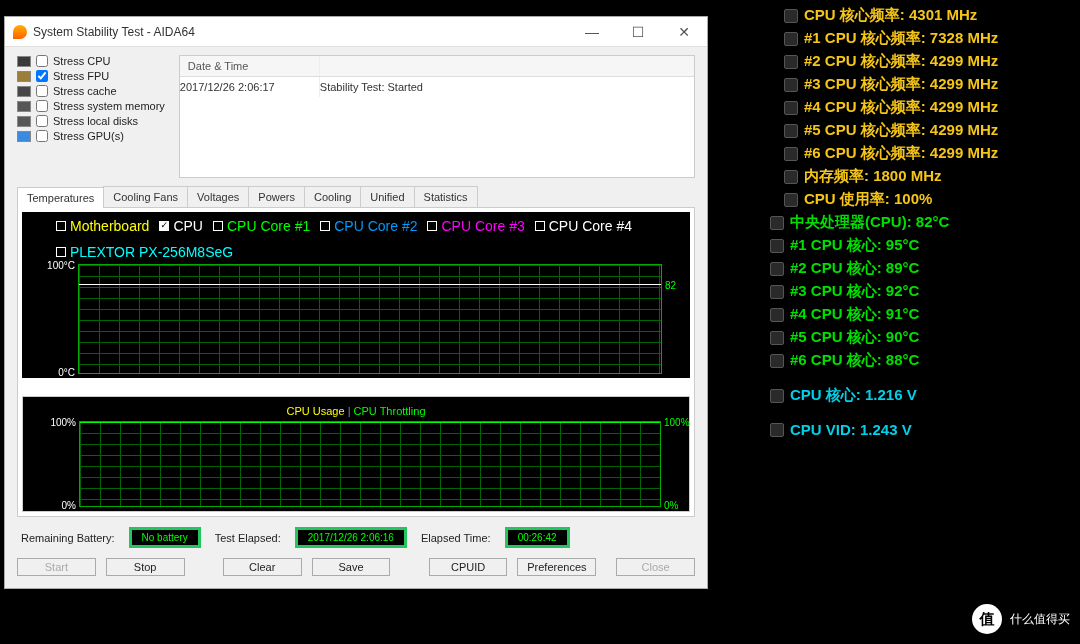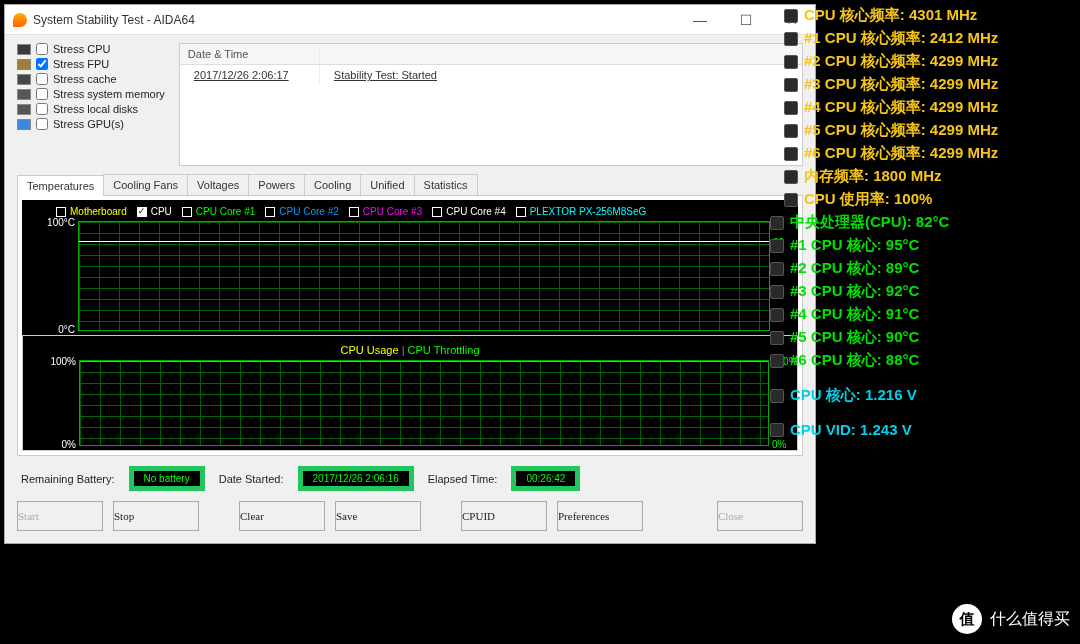--- a/index.html
+++ b/index.html
@@ -1,18 +1,18 @@
 <!DOCTYPE html>
 <html><head>
 <meta charset="utf-8">
 <style>
 * { box-sizing: border-box; margin: 0; padding: 0; font-family: "Segoe UI", Tahoma, sans-serif; }
 body { background: #000; width: 1080px; height: 644px; overflow: hidden; position: relative; }
 
-.aida-window { position: absolute; left: 4px; top: 4px; width: 812px; background: #737373; border: 1px solid #aaa; box-shadow: 0 4px 20px rgba(0,0,0,.2); }
+.aida-window { position: absolute; left: 4px; top: 16px; width: 704px; background: #737373; border: 1px solid #aaa; box-shadow: 0 4px 20px rgba(0,0,0,.2); }
 .titlebar { height: 30px; display: flex; align-items: center; padding: 0 0 0 8px; background: #fff; border-bottom: 1px solid #e0e0e0; }
 .titlebar .flame { width: 14px; height: 14px; background: linear-gradient(#ffb000,#ff6000); border-radius: 50% 50% 50% 0; margin-right: 6px; }
 .titlebar .title { font-size: 12px; color: #333; flex: 1; }
 .win-btns { display: flex; }
 .win-btn { width: 46px; height: 30px; display: flex; align-items: center; justify-content: center; font-size: 14px; color: #555; }
 
 .client-area { padding: 8px 12px 10px; background: #f0f0f0; }
 
 .top-section { display: flex; gap: 10px; margin-bottom: 8px; }
 .stress-col { display: flex; flex-direction: column; gap: 3px; }
@@ -23,73 +23,73 @@
 .stress-row .sq.cache { background: #464646; }
 .stress-row .sq.mem { background: #575757; }
 .stress-row .sq.disk { background: #575757; }
 .stress-row .sq.gpu { background: #3a8adf; }
 .stress-row input[type=checkbox] { width: 12px; height: 12px; }
 
 .status-table { flex: 1; border: 1px solid #ccc; background: #fff; margin-left: 4px; }
 .status-table .hdr { display: flex; background: #f6f6f6; border-bottom: 1px solid #ddd; font-size: 11px; color: #555; }
 .status-table .hdr > div { padding: 4px 8px; }
 .status-table .row { display: flex; font-size: 11px; color: #333; }
-.status-table .row > div { padding: 4px 14px; text-decoration: underline; }
+.status-table .row > div { padding: 4px 0; }
 .c-date { width: 140px; border-right: 1px solid #eee; }
 .c-status { flex: 1; }
 .status-table .body { height: 100px; }
 
 .tabs { display: flex; border-bottom: 1px solid #ccc; font-size: 11px; }
 .tab { padding: 4px 9px; background: #f0f0f0; border: 1px solid #ccc; border-bottom: none; margin-right: -1px; color: #333; cursor: default; }
 .tab.active { background: #fff; position: relative; top: 1px; }
 
 .graph-container { background: #fff; border: 1px solid #ccc; border-top: none; padding: 4px; }
 
 .graph-panel { background: #000; padding: 4px; }
-.legend-bar { display: flex; flex-wrap: wrap; gap: 10px; padding: 2px 8px 4px 30px; font-size: 10px; align-items: center; }
+.legend-bar { display: flex; flex-wrap: wrap; gap: 10px; padding: 2px 8px 4px 30px; font-size: 14px; align-items: center; }
 .legend-item { display: flex; align-items: center; gap: 4px; }
 .legend-box { width: 10px; height: 10px; border: 1px solid #fff; }
 .legend-box.checked { background: #fff; position: relative; }
 .legend-box.checked::after { content: "✓"; position: absolute; left: 0; top: -2px; font-size: 9px; color: #000; }
 
 .chart-area { position: relative; height: 110px; margin: 0 24px 0 52px; border: 1px solid #0a0; }
 .chart-grid { position: absolute; inset: 0; background-image:
   repeating-linear-gradient(to right, #0a0 0, #0a0 1px, transparent 1px, transparent 20px),
   repeating-linear-gradient(to bottom, #0a0 0, #0a0 1px, transparent 1px, transparent 11px);
   opacity: .6; }
 .y-label { position: absolute; font-size: 10px; color: #fff; right: 100%; padding-right: 4px; }
 .r-label { position: absolute; font-size: 10px; color: #0f0; left: 100%; padding-left: 4px; }
 .temp-line { position: absolute; left: 0; right: 0; height: 1px; background: #fff; }
 
-.usage-panel { background: #000; padding: 4px; margin-top: 0; border: 1px solid #ccc; }
+.usage-panel { background: #000; padding: 4px; margin-top: 18px; border: 1px solid #ccc; }
 .usage-title { text-align: center; font-size: 11px; padding: 4px 0; }
 .usage-title .y { color: #ff0; }
 .usage-title .g { color: #0f0; }
 .chart-area.usage { height: 86px; }
 .usage-full { position: absolute; left: 0; right: 0; top: 0; height: 1px; background: #0f0; }
 
 .status-bar { display: flex; align-items: center; gap: 14px; padding: 10px 4px 8px; font-size: 11px; color: #222; }
-.status-bar .val { color: #0f0; background: #000; border: 5px solid #22c55e; padding: 2px 10px; font-size: 10px; }
+.status-bar .val { color: #0f0; background: #000; border: 3px solid #22c55e; padding: 2px 10px; font-size: 10px; }
 
 .btn-row { display: flex; gap: 10px; padding: 2px 0; }
-.btn { padding: 8px 0; width: 86px; font-size: 11px; background: #f0f0f0; border: 1px solid #aaa; text-align: left; color: #222; font-family: Liberation Serif, serif; }
+.btn { padding: 2px 0; width: 86px; font-size: 11px; background: #f0f0f0; border: 1px solid #aaa; text-align: center; color: #222; }
 .btn.disabled { color: #aaa; }
 .spacer { flex: 1; }
 
 
 .gadget { position: absolute; right: 12px; top: 6px; width: 298px; display: flex; flex-direction: column; gap: 4px; }
 .g-row { display: flex; align-items: center; gap: 6px; font-size: 15px; font-weight: bold; font-family: "Microsoft YaHei","Segoe UI",sans-serif; }
 .g-chip { width: 14px; height: 14px; background: #2a2a2a; border: 1px solid #555; border-radius: 2px; flex-shrink: 0; }
 .g-yellow { color: #f5c518; padding-left: 14px; }
 .g-green { color: #00e000; }
 .g-cyan  { color: #00d0e8; margin-top: 12px; }
 
 .watermark { position: absolute; right: 10px; bottom: 10px; display: flex; align-items: center; gap: 8px; }
 .wm-circle { width: 30px; height: 30px; border-radius: 50%; background: #fff; color: #000; display: flex; align-items: center; justify-content: center; font-size: 15px; font-weight: bold; font-family: "Microsoft YaHei"; }
-.wm-text { color: #fff; font-size: 16px; font-family: Liberation Mono, monospace; }
+.wm-text { color: #fff; font-size: 12px; font-family: Liberation Mono, monospace; }
 </style>
 </head>
 <body>
 
 <div class="aida-window">
   <div class="titlebar">
     <span class="flame"></span>
     <span class="title">System Stability Test - AIDA64</span>
     <div class="win-btns">
       <div class="win-btn">—</div>
@@ -211,21 +211,21 @@
           <span class="r-label" style="top:-5px">100%</span>
           <span class="r-label" style="bottom:-5px">0%</span>
           <div class="usage-full"></div>
         </div>
       </div>
     </div>
 
     <div class="status-bar">
       <span>Remaining Battery:</span>
       <span class="val">No battery</span>
-      <span>Date Started:</span>
+      <span>Test Elapsed:</span>
       <span class="val">2017/12/26 2:06:16</span>
       <span>Elapsed Time:</span>
       <span class="val">00:26:42</span>
     </div>
 
     <div class="btn-row">
       <div class="btn disabled">Start</div>
       <div class="btn">Stop</div>
       <div style="width:20px"></div>
       <div class="btn">Clear</div>
@@ -240,21 +240,21 @@
   </div>
 </div>
 
 <div class="gadget">
   <div class="g-row g-yellow">
       <span class="g-chip"></span>
       <span>CPU 核心频率: 4301 MHz</span>
     </div>
   <div class="g-row g-yellow">
       <span class="g-chip"></span>
-      <span>#1 CPU 核心频率: 2412 MHz</span>
+      <span>#1 CPU 核心频率: 7328 MHz</span>
     </div>
   <div class="g-row g-yellow">
       <span class="g-chip"></span>
       <span>#2 CPU 核心频率: 4299 MHz</span>
     </div>
   <div class="g-row g-yellow">
       <span class="g-chip"></span>
       <span>#3 CPU 核心频率: 4299 MHz</span>
     </div>
   <div class="g-row g-yellow">

